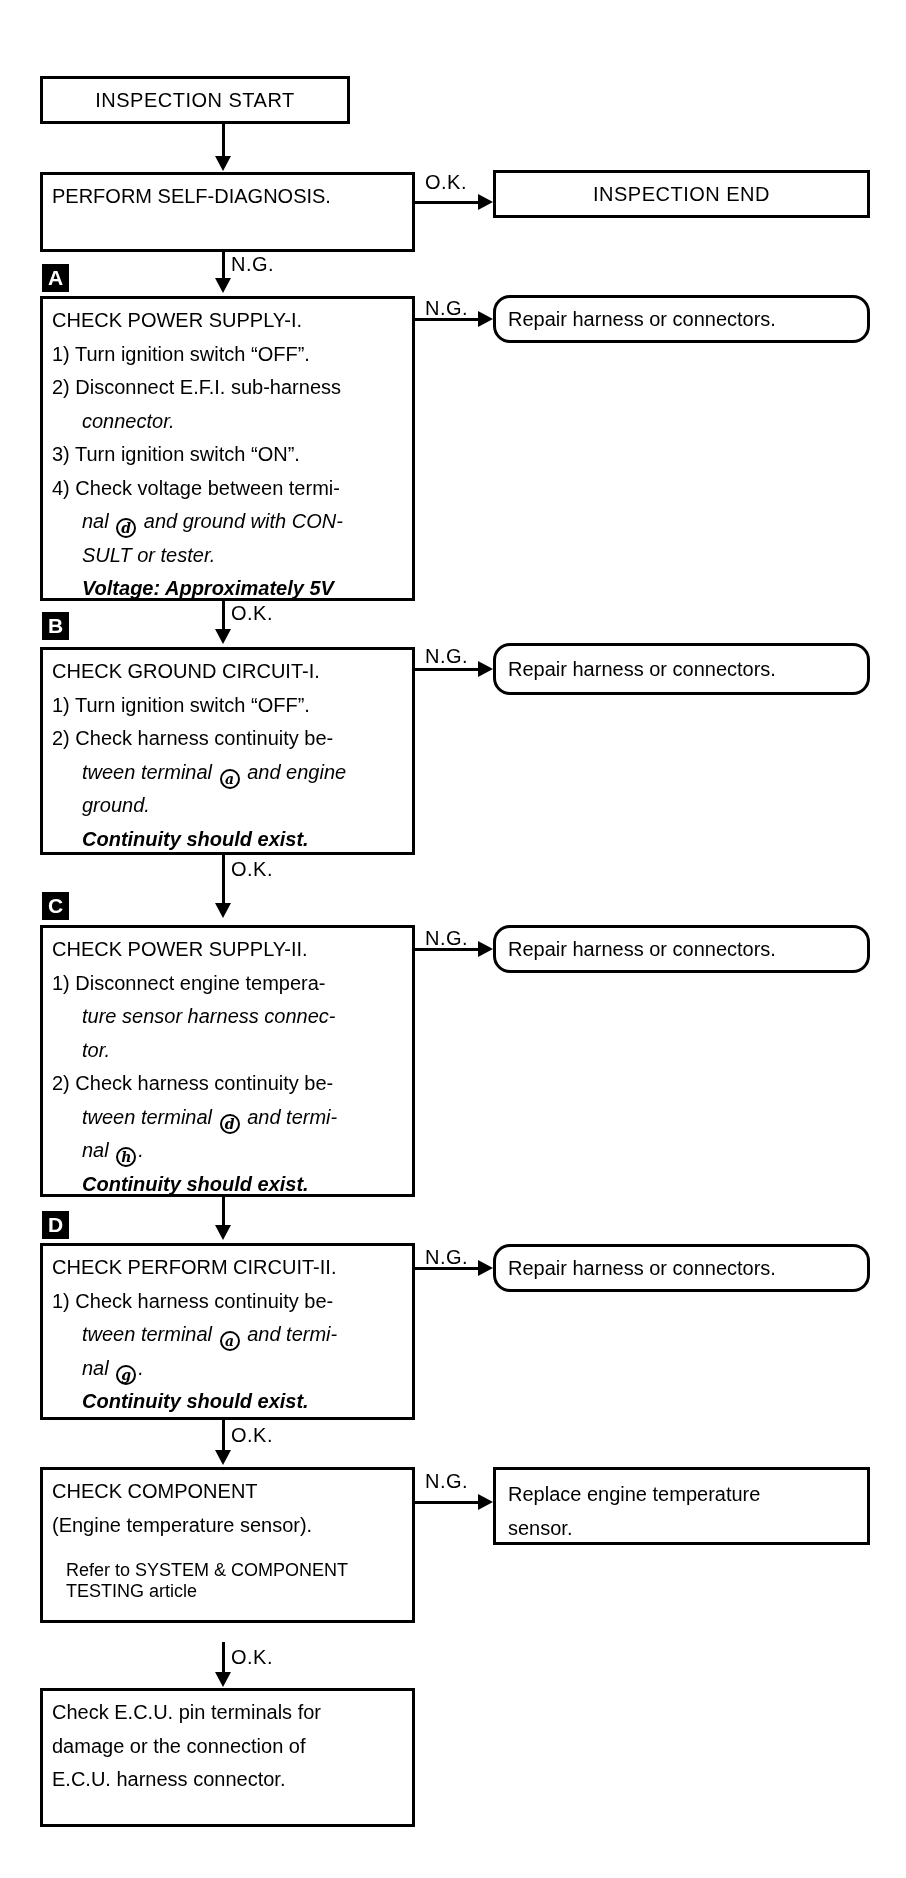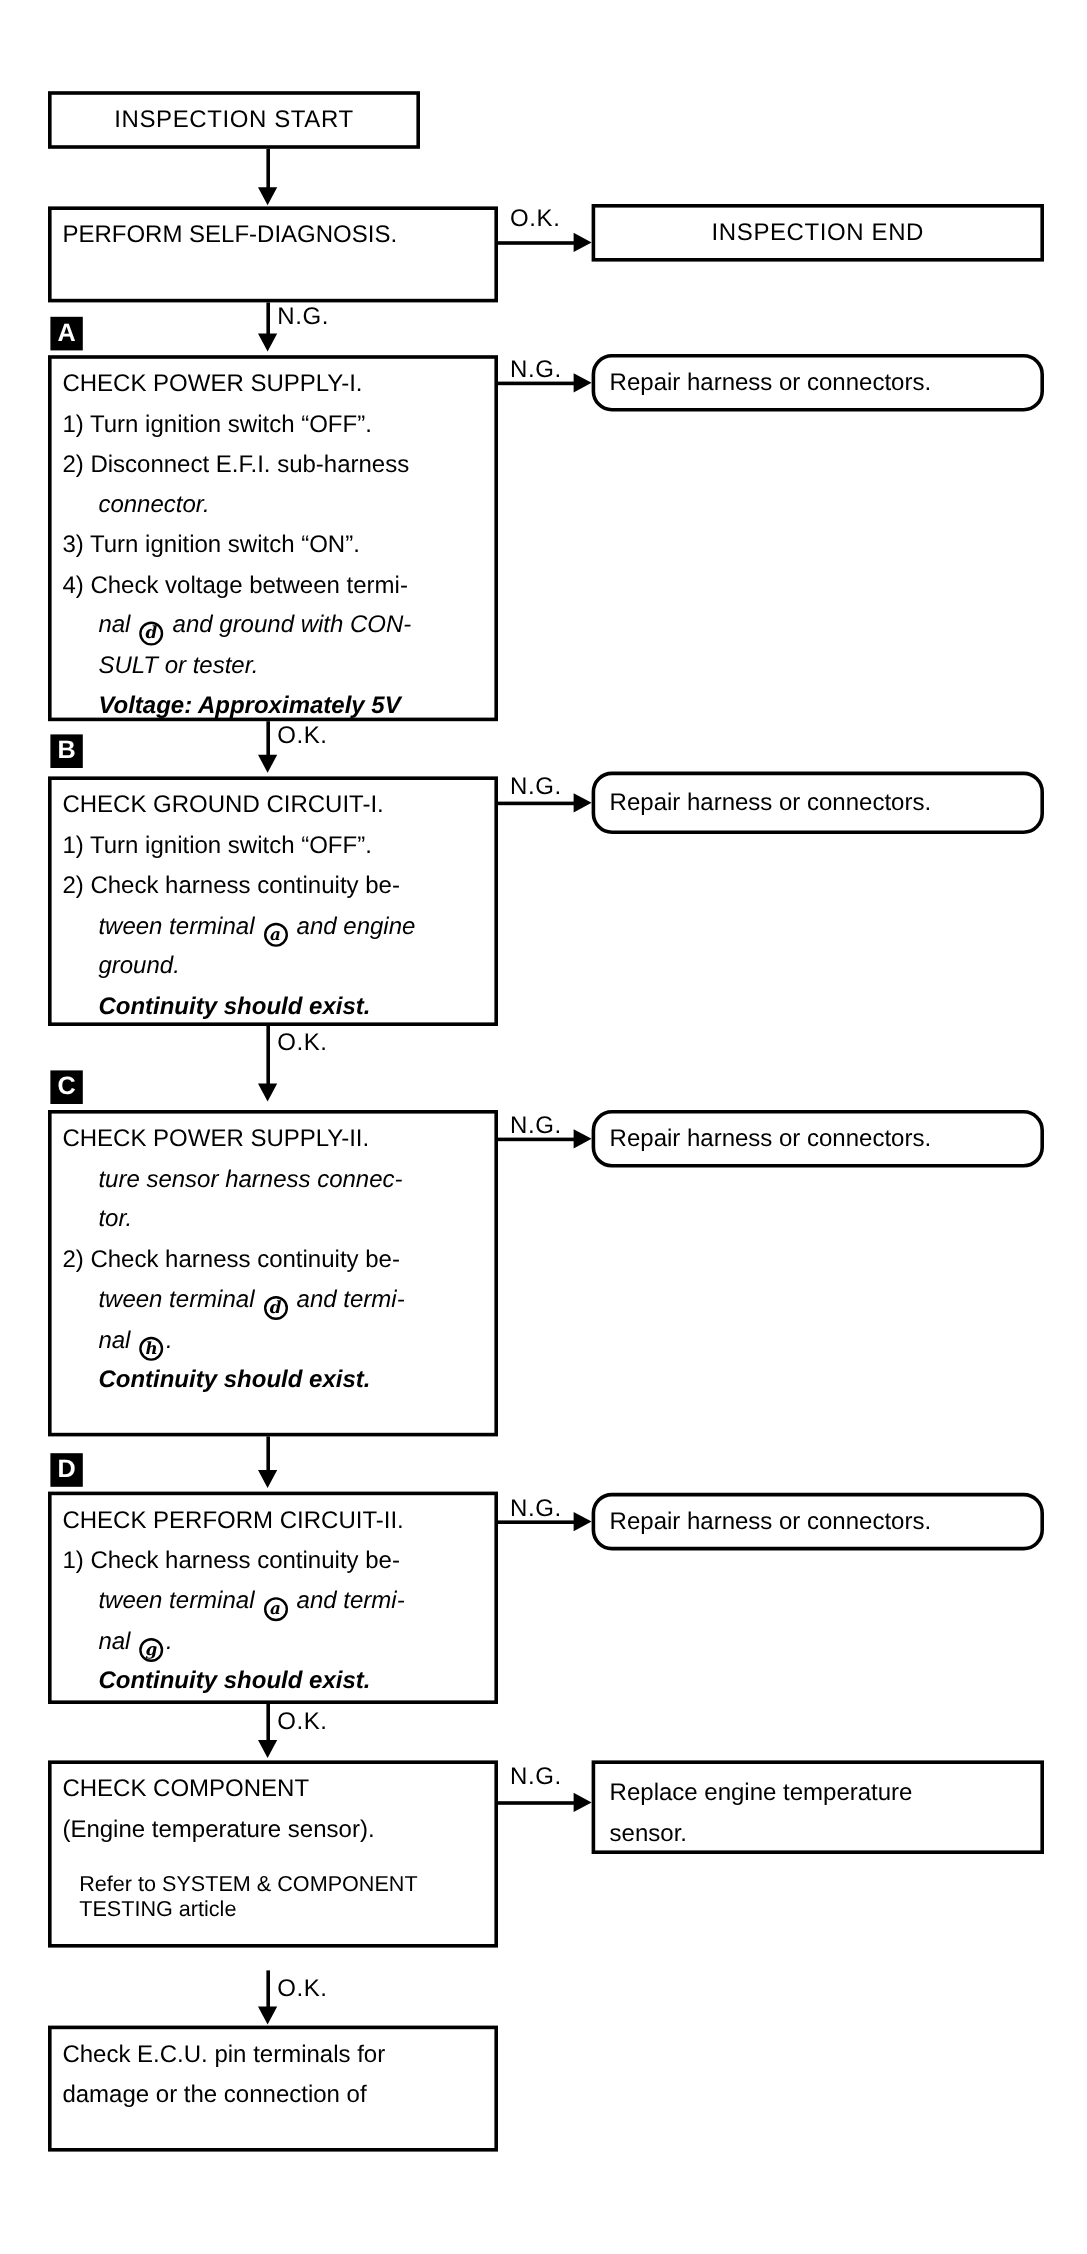--- a/index.html
+++ b/index.html
@@ -116,20 +116,21 @@
 
   <div class="vline" style="left:222px;top:855px;height:50px;"></div>
   <div class="ah-down" style="left:215px;top:903px;"></div>
   <div class="clabel" style="left:231px;top:858px;">O.K.</div>
 
   <div class="marker" style="left:42px;top:892px;">C</div>
 
   <div class="box lbox" style="left:40px;top:925px;width:375px;height:272px;">
     <div>
         <div class="line ind0">CHECK POWER SUPPLY-II.</div>
+        <div class="line ind0">1) Disconnect engine tempera-</div>
         <div class="line ind1">ture sensor harness connec-</div>
         <div class="line ind1">tor.</div>
         <div class="line ind0">2) Check harness continuity be-</div>
         <div class="line ind1">tween terminal <span class="circ">d</span> and termi-</div>
         <div class="line ind1">nal <span class="circ">h</span>.</div>
         <div class="line ind1 bold">Continuity should exist.</div>
       </div>
   </div>
 
   <div class="clabel" style="left:425px;top:927px;">N.G.</div>
@@ -181,20 +182,21 @@
   <div class="ah-right" style="left:478px;top:1494px;"></div>
 
   <div class="box rbox-multi" style="left:493px;top:1467px;width:377px;height:78px;">
     <div class="inner">Replace engine temperature sensor.</div>
   </div>
 
   <div class="vline" style="left:222px;top:1642px;height:32px;"></div>
   <div class="ah-down" style="left:215px;top:1672px;"></div>
   <div class="clabel" style="left:231px;top:1646px;">O.K.</div>
 
-  <div class="box lbox" style="left:40px;top:1688px;width:375px;height:105px;">
+  <div class="box lbox" style="left:40px;top:1688px;width:375px;height:139px;">
     <div>
         <div class="line ind0">Check E.C.U. pin terminals for</div>
         <div class="line ind0">damage or the connection of</div>
+        <div class="line ind0">E.C.U. harness connector.</div>
       </div>
   </div>
 
 </div>
 
 </body></html>

